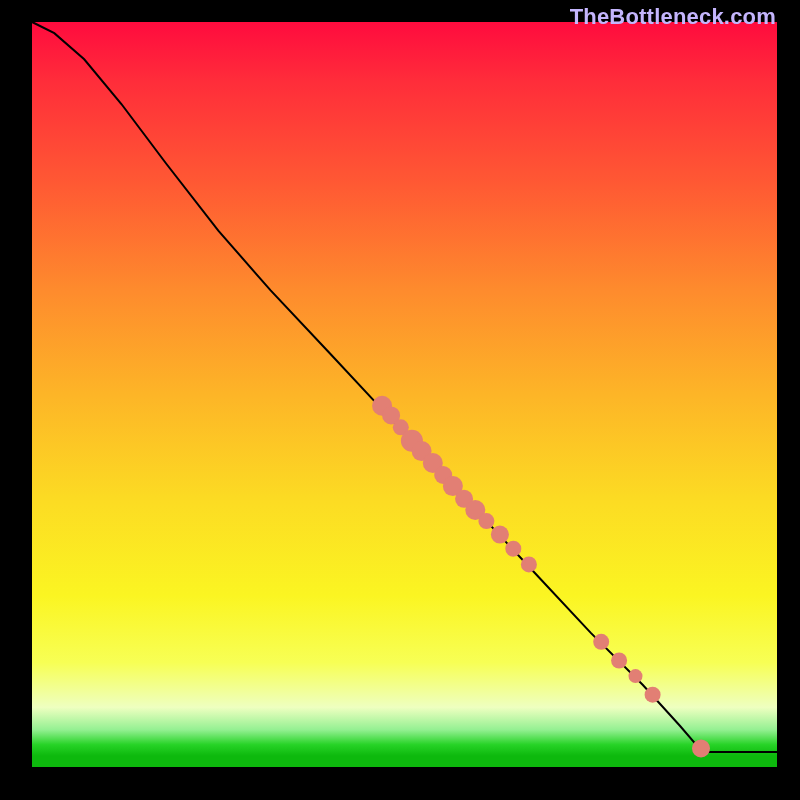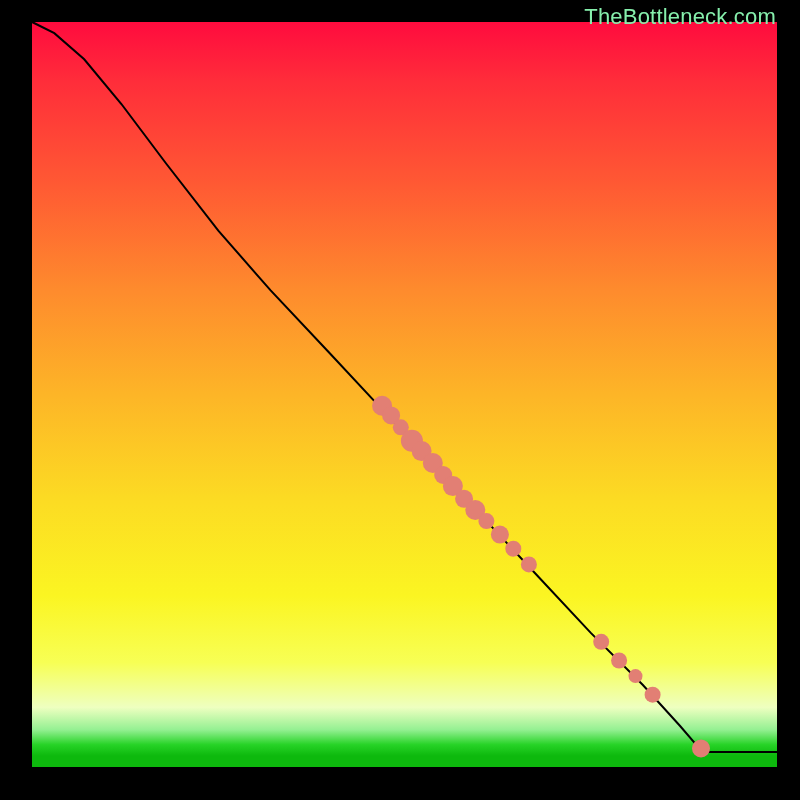--- a/index.html
+++ b/index.html
@@ -42,23 +42,23 @@
       #94f092 95%,
       #27d327 97%,
       #0db90d 98.5%,
       #0db90d 100%
     );
   }
   .watermark {
     position: absolute;
     right: 24px;
     top: 4px;
-    color: #86efac;
+    color: #c4b5fd;
     font-size: 22px;
-    font-weight: 400;
+    font-weight: 700;
     letter-spacing: 0.2px;
     user-select: none;
   }
   svg.curve {
     position: absolute;
     left: 0; top: 0;
     width: 100%;
     height: 100%;
     overflow: visible;
   }

